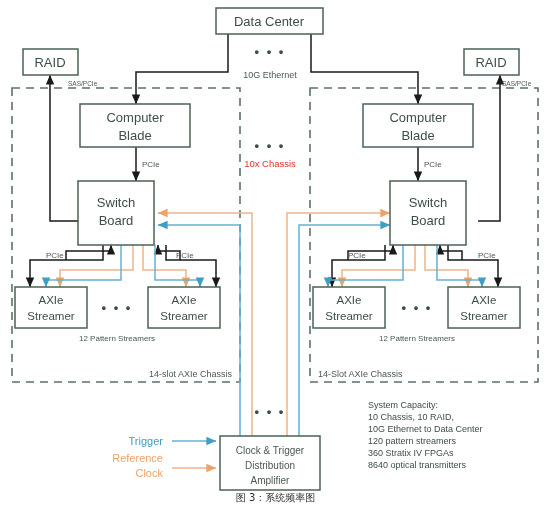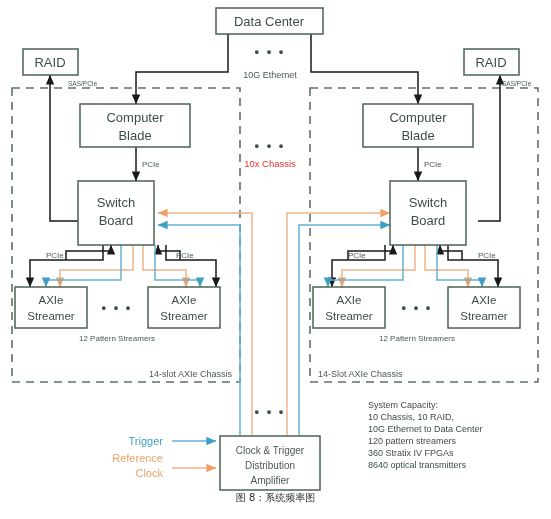--- a/index.html
+++ b/index.html
@@ -203,13 +203,13 @@
     <text class="cap" x="368" y="404">System Capacity:</text>
     <text class="cap" x="368" y="416">10 Chassis, 10 RAID,</text>
     <text class="cap" x="368" y="428">10G Ethernet to Data Center</text>
     <text class="cap" x="368" y="440">120 pattern streamers</text>
     <text class="cap" x="368" y="452">360 Stratix IV FPGAs</text>
     <text class="cap" x="368" y="464">8640 optical transmitters</text>
   </g>
 </svg>
 </div>
 
-<div class="caption">图 8：系统频率图</div>
+<div class="caption">图 3：系统频率图</div>
 
 </body></html>

